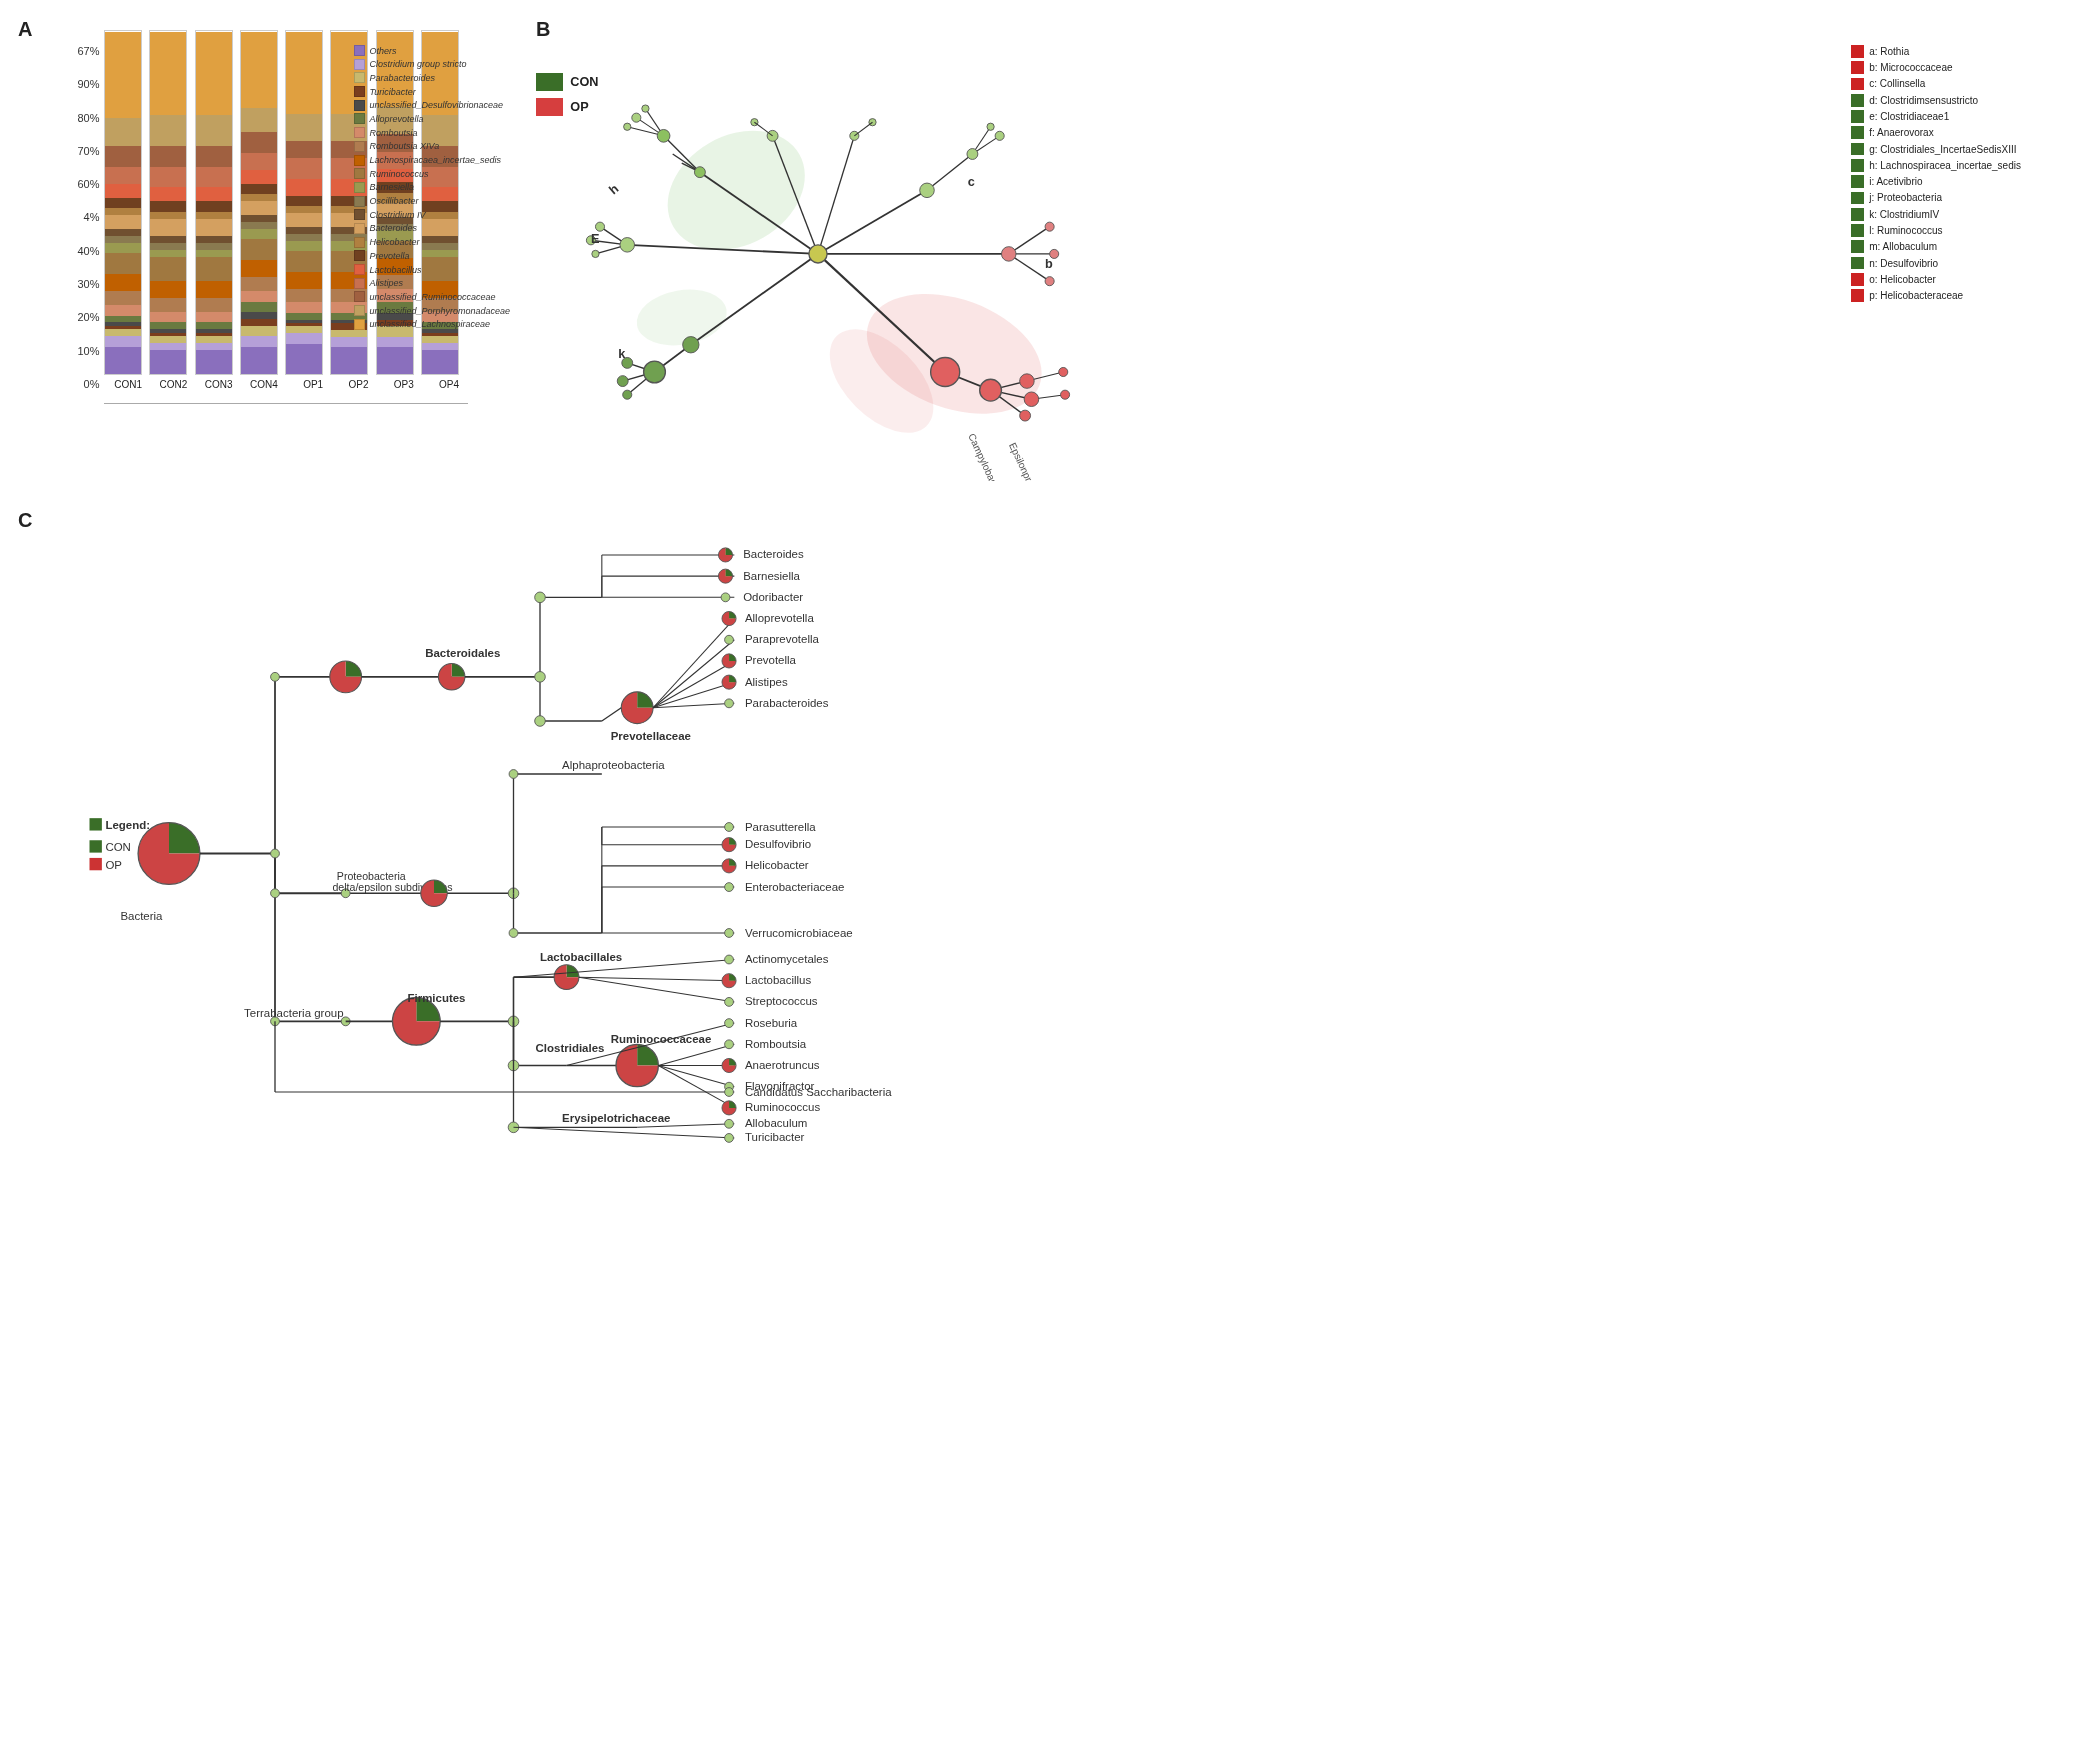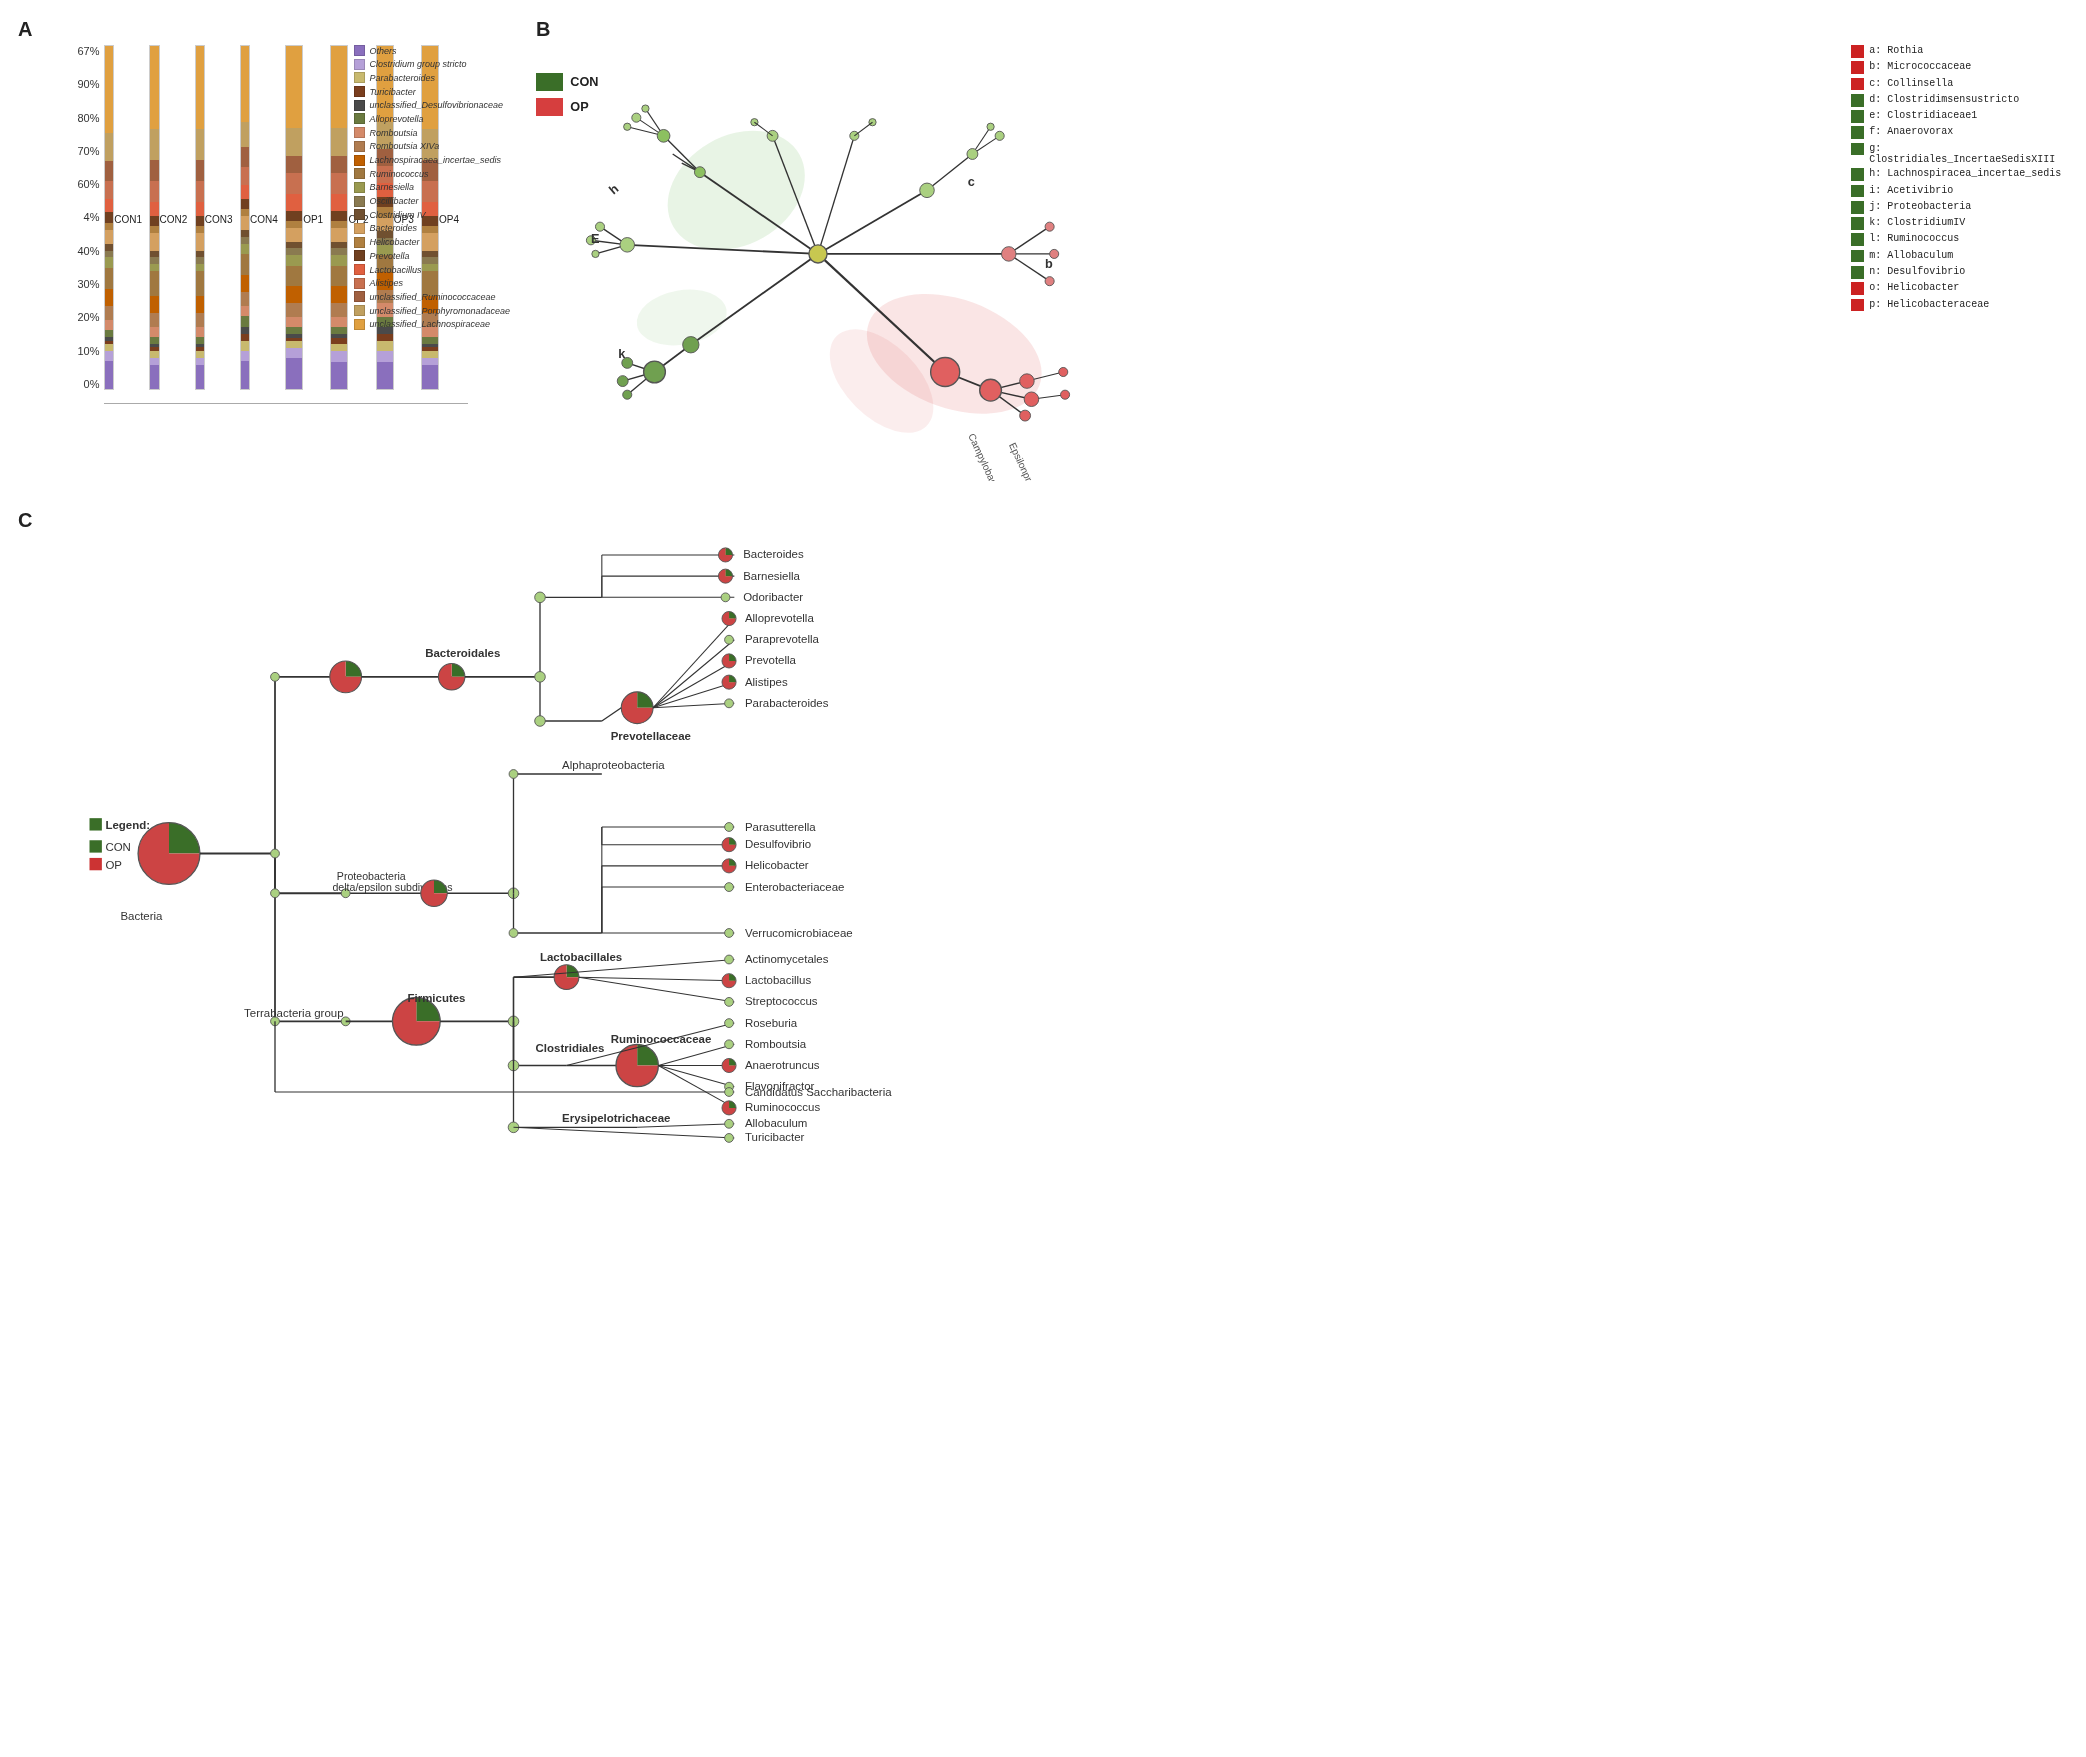--- a/index.html
+++ b/index.html
@@ -73,22 +73,22 @@
       top: 0;
       display: flex;
       flex-direction: row;
       align-items: flex-end;
       height: 345px;
       gap: 7.3px;
     }
 
     .bar-group {
       display: flex;
-      flex-direction: row;
-      align-items: center;
+      flex-direction: column;
+      align-items: flex-end;
       width: 38px;
     }
 
     .stacked-bar {
       width: 38px;
       height: 345px;
       display: flex;
       flex-direction: column-reverse;
       border: 0.9px solid #ccc;
     }
@@ -201,23 +201,22 @@
     
     .b-right-legend {
       position: absolute;
       right: 0;
       top: 27px;
       width: 218px;
     }
 
     .b-legend-item {
       display: flex;
-      align-items: flex-start;
+      align-items: center;
       margin-bottom: 3.6px;
-      font-family: Liberation Mono, monospace;
     }
 
     .b-legend-swatch {
       width: 12.7px;
       height: 12.7px;
       margin-right: 5.5px;
       flex-shrink: 0;
     }
 
     .b-legend-text {

